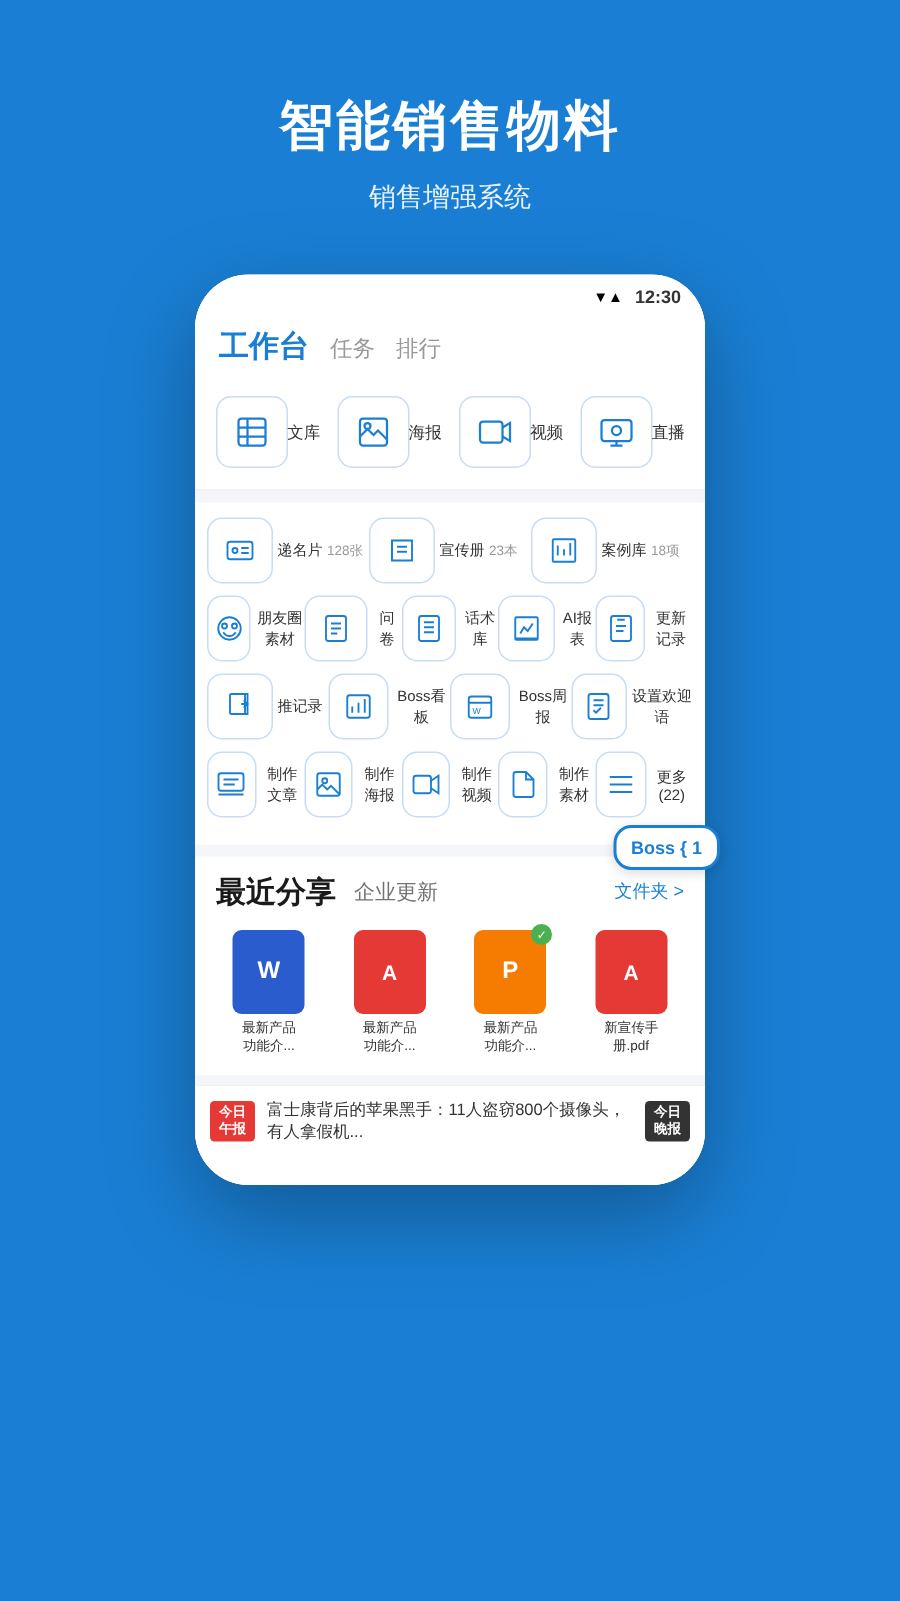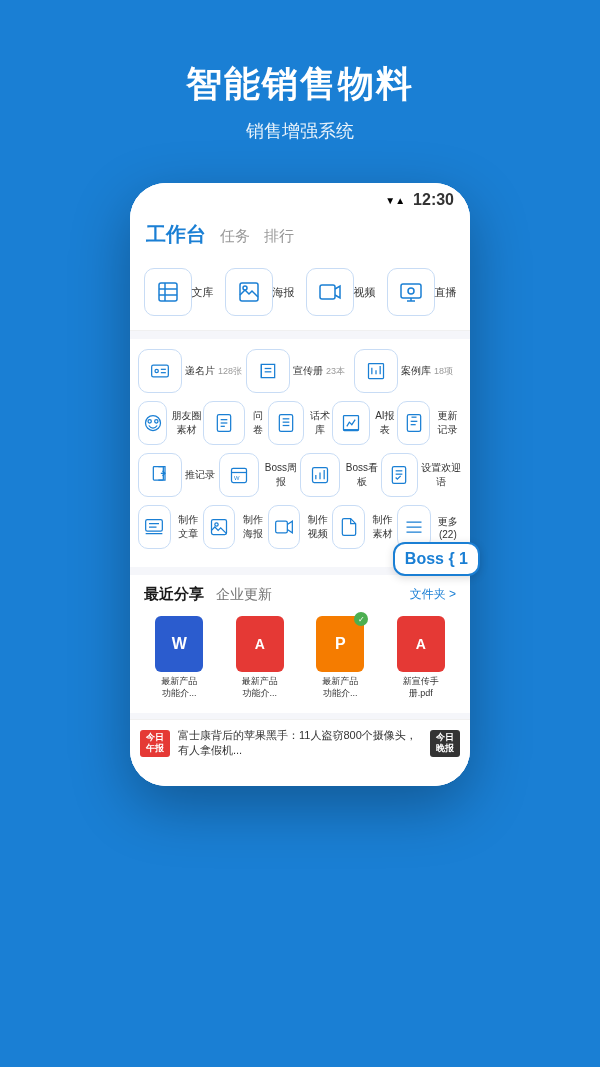--- a/index.html
+++ b/index.html
@@ -57,21 +57,21 @@
     
     .status-bar {
       background: white;
       display: flex;
       justify-content: flex-end;
       align-items: center;
       padding: 8px 16px 4px;
       gap: 4px;
     }
     .status-time {
-      font-size: 16px;
+      font-size: 12px;
       font-weight: 600;
       color: #333;
     }
     .status-icons {
       display: flex;
       align-items: center;
       gap: 3px;
       margin-right: 4px;
     }
 
@@ -169,21 +169,21 @@
     
     .section-header {
       display: flex;
       align-items: center;
       padding: 10px 14px 6px;
       background: white;
       margin-top: 8px;
       gap: 12px;
     }
     .section-title-active {
-      font-size: 15px;
+      font-size: 20px;
       font-weight: 700;
       color: #1a1a1a;
     }
     .section-title-inactive {
       font-size: 14px;
       color: #737373;
     }
     .section-link {
       margin-left: auto;
       font-size: 12px;
@@ -287,21 +287,21 @@
 
     
     .boss-badge {
       position: absolute;
       right: -10px;
       bottom: 210px;
       background: white;
       border: 2px solid #1a7fd4;
       border-radius: 12px;
       padding: 6px 10px;
-      font-size: 16px;
+      font-size: 12px;
       font-weight: 700;
       color: #1a7fd4;
       box-shadow: 0 2px 8px rgba(0,0,0,0.15);
     }
   </style>
 </head>
 <body>
 
 <div class="header">
   <div class="header-title">智能销售物料</div>
@@ -474,37 +474,37 @@
                 <polyline points="10,2 18,2 18,18 10,18"></polyline>
                 <line x1="13" y1="10" x2="18" y2="10"></line>
                 <polyline points="15,7 18,10 15,13"></polyline>
               </svg>
             </div>
             <span class="grid-label">推记录</span>
           </div>
           <div class="grid-item">
             <div class="grid-icon">
               <svg width="20" height="20" viewBox="0 0 24 24" fill="none" stroke="#1a7fd4" stroke-width="1.5">
-                <rect x="3" y="4" width="18" height="17" rx="2"></rect>
-                <line x1="3" y1="9" x2="21" y2="9"></line>
-                <text x="6" y="18" font-size="7" fill="#1a7fd4" stroke="none">W</text>
-              </svg>
-            </div>
-            <span class="grid-label">Boss周报</span>
-          </div>
-          <div class="grid-item">
-            <div class="grid-icon">
-              <svg width="20" height="20" viewBox="0 0 24 24" fill="none" stroke="#1a7fd4" stroke-width="1.5">
                 <rect x="3" y="3" width="18" height="18" rx="2"></rect>
                 <line x1="7" y1="12" x2="7" y2="17"></line>
                 <line x1="12" y1="9" x2="12" y2="17"></line>
                 <line x1="17" y1="6" x2="17" y2="17"></line>
               </svg>
             </div>
             <span class="grid-label">Boss看板</span>
+          </div>
+          <div class="grid-item">
+            <div class="grid-icon">
+              <svg width="20" height="20" viewBox="0 0 24 24" fill="none" stroke="#1a7fd4" stroke-width="1.5">
+                <rect x="3" y="4" width="18" height="17" rx="2"></rect>
+                <line x1="3" y1="9" x2="21" y2="9"></line>
+                <text x="6" y="18" font-size="7" fill="#1a7fd4" stroke="none">W</text>
+              </svg>
+            </div>
+            <span class="grid-label">Boss周报</span>
           </div>
           <div class="grid-item">
             <div class="grid-icon">
               <svg width="20" height="20" viewBox="0 0 24 24" fill="none" stroke="#1a7fd4" stroke-width="1.5">
                 <rect x="4" y="2" width="16" height="20" rx="2"></rect>
                 <line x1="8" y1="7" x2="16" y2="7"></line>
                 <line x1="8" y1="11" x2="16" y2="11"></line>
                 <polyline points="8,15 10,17 14,13"></polyline>
               </svg>
             </div>

